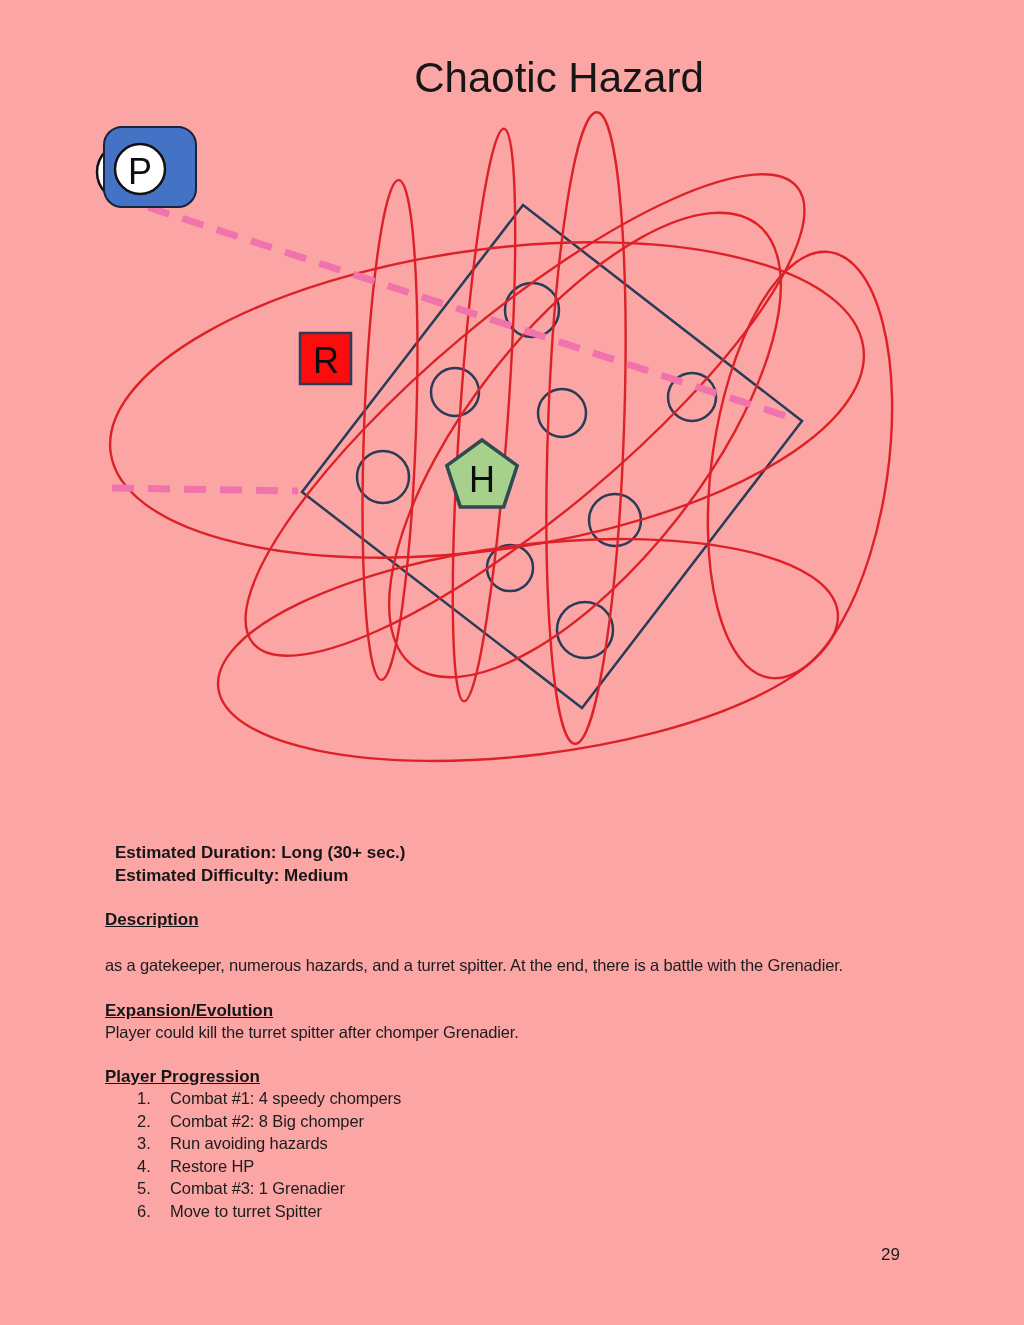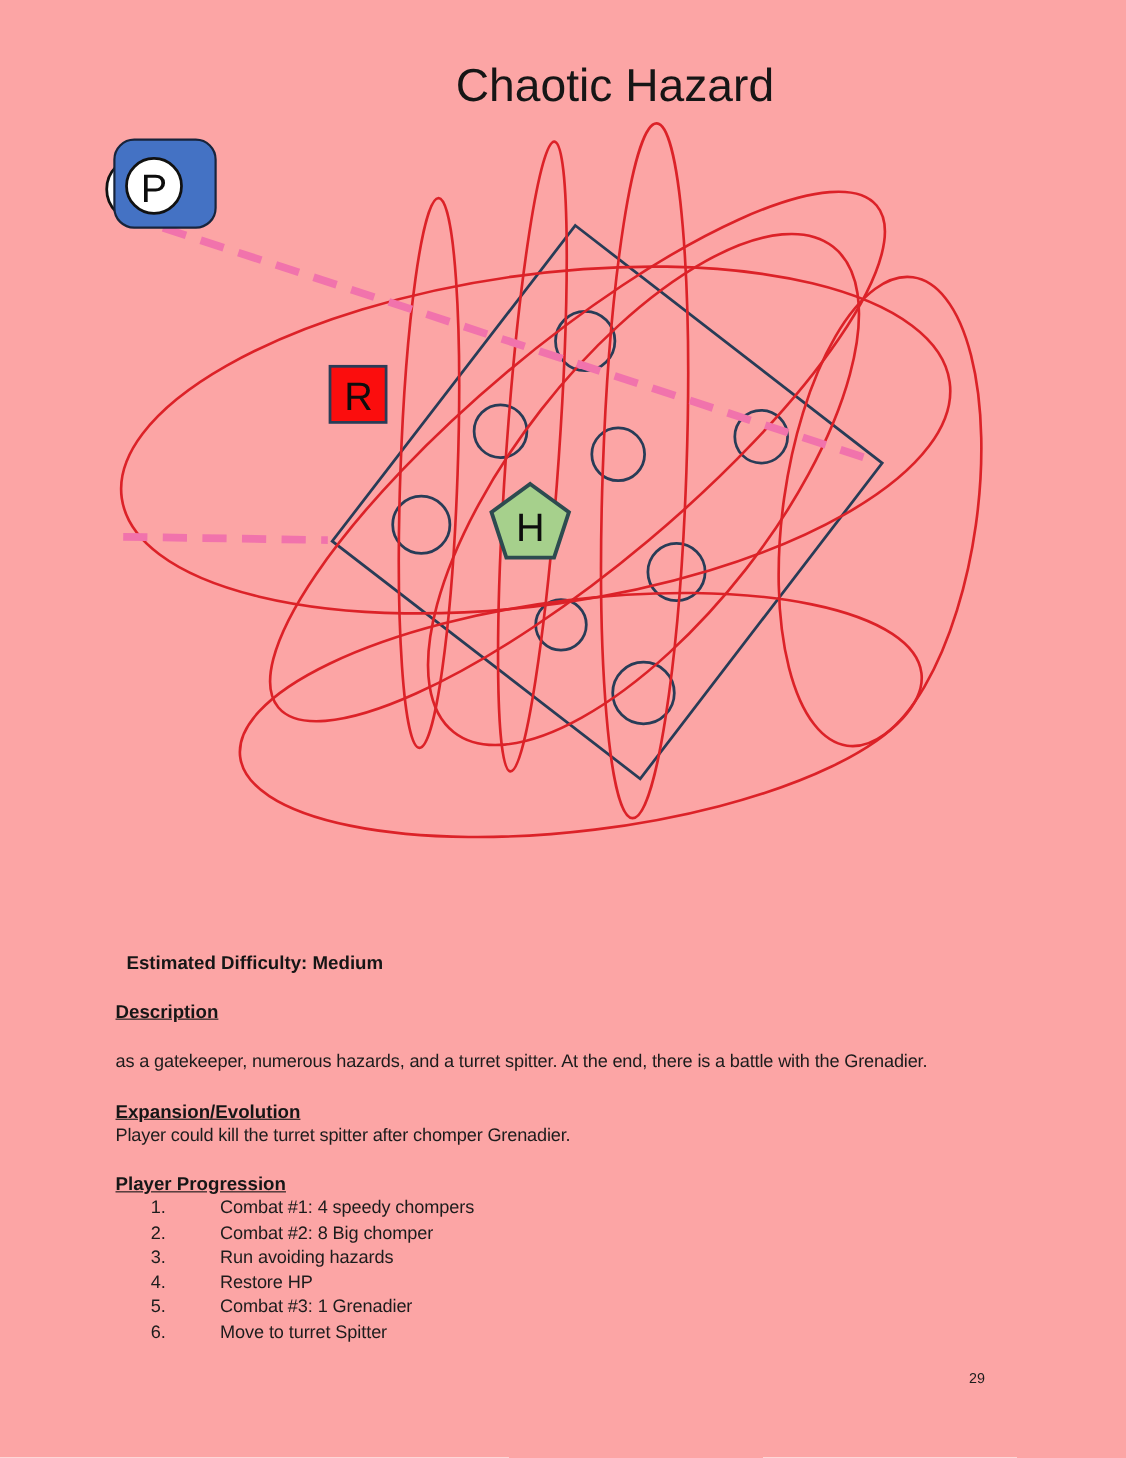--- a/index.html
+++ b/index.html
@@ -30,26 +30,26 @@
   .body-line {
     position:absolute; left:105px; font-size:16.5px; color:#1c1c1c;
     white-space:nowrap; letter-spacing:-0.15px;
   }
   .desc-1 { top:933px; }
   .desc-2 { top:956px; }
   .exp-1 { top:1023px; }
   .plist { position:absolute; left:137px; top:1089px; }
   .plist-row { display:flex; height:22.6px; align-items:flex-start; }
   .plist-num { width:33px; font-size:16.5px; color:#1c1c1c; }
-  .plist-text { font-size:16.5px; color:#1c1c1c; white-space:nowrap; letter-spacing:-0.1px;margin-left:30px; }
+  .plist-text { font-size:16.5px; color:#1c1c1c; white-space:nowrap; letter-spacing:-0.1px; }
   .footer-copy {
     position:absolute; top:1245px; left:0; width:1012px; text-align:center;
     font-size:17px; color:#1c1c1c;
   }
-  .footer-page { position:absolute; top:1245px; left:881px; font-size:13px; color:#1c1c1c; }
+  .footer-page { position:absolute; top:1245px; left:881px; font-size:17px; color:#1c1c1c; }
 </style>
 </head>
 <body>
 
 <div class="page">
 
   <div class="doc-title">Chaotic Hazard</div>
 
   <svg class="diagram" width="1024" height="780" viewBox="0 0 1024 780">
 
@@ -93,20 +93,21 @@
       <text class="marker-label" x="326" y="360" text-anchor="middle" dominant-baseline="central">R</text>
     </g>
 
     <g>
       <polygon points="482,440 517.2,465.6 503.7,506.9 460.3,506.9 446.8,465.6" fill="#a6d08c" stroke="#2d4b50" stroke-width="3.5"></polygon>
       <text class="marker-label" x="482" y="479" text-anchor="middle" dominant-baseline="central">H</text>
     </g>
   </svg>
 
 
+  <div class="est-line est-duration">Estimated Duration: Long (30+ sec.)</div>
   <div class="est-line est-difficulty">Estimated Difficulty: Medium</div>
 
   <div class="section-h h-description">Description</div>
   <div class="body-line desc-2">as a gatekeeper, numerous hazards, and a turret spitter. At the end, there is a battle with the Grenadier.</div>
 
   <div class="section-h h-expansion">Expansion/Evolution</div>
   <div class="body-line exp-1">Player could kill the turret spitter after chomper Grenadier.</div>
 
   <div class="section-h h-progression">Player Progression</div>
 

